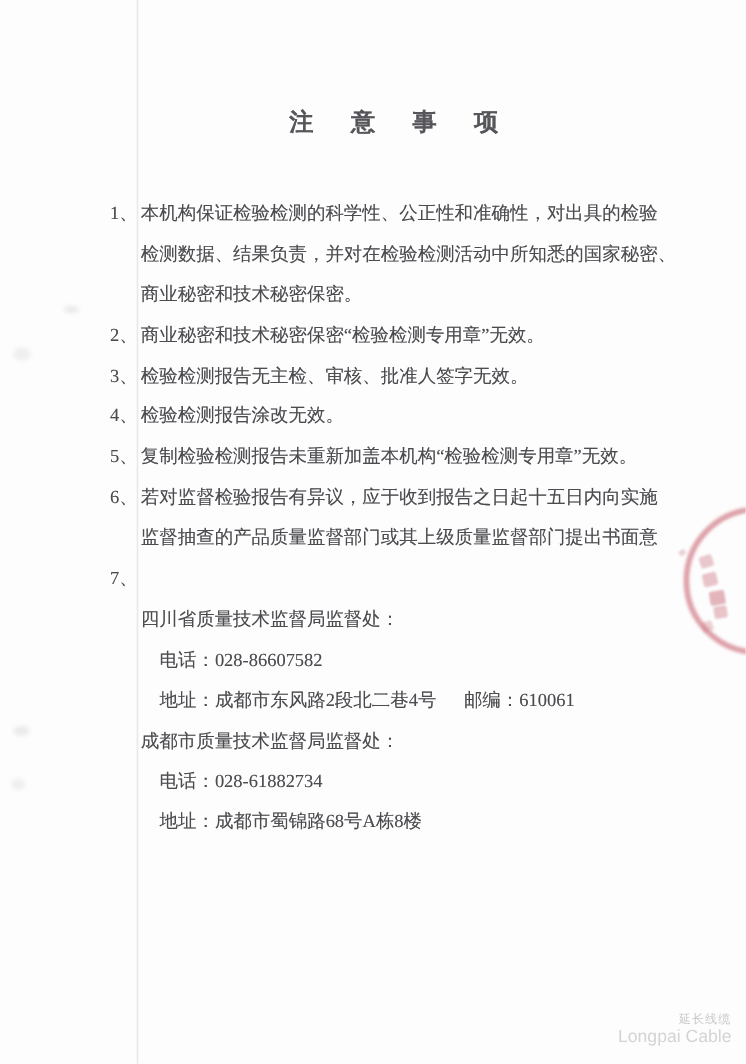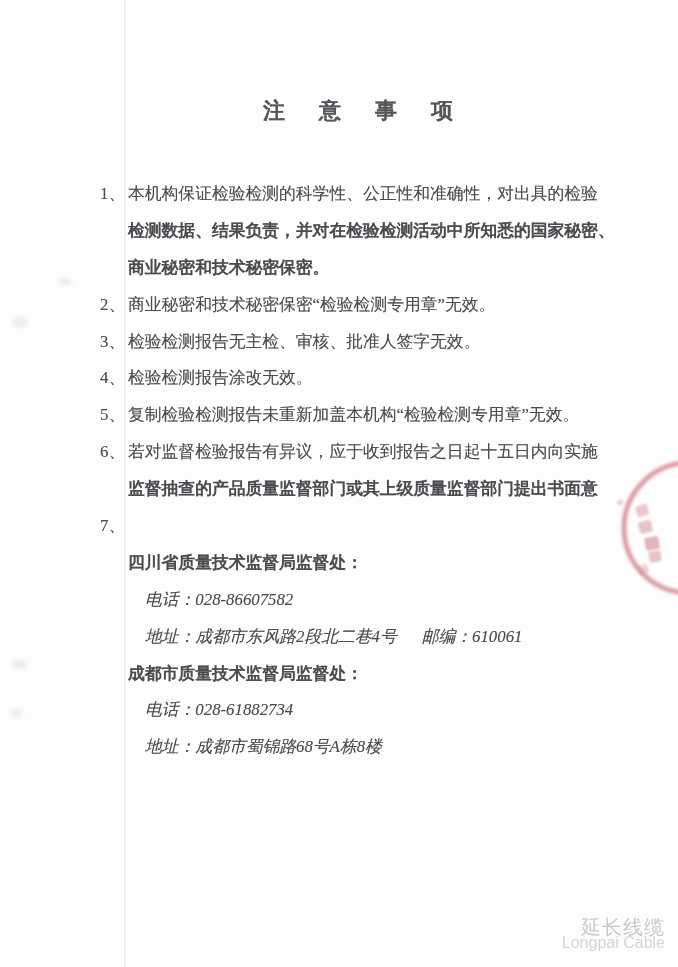--- a/index.html
+++ b/index.html
@@ -25,36 +25,36 @@
   .notice{
     position:absolute;left:100px;top:176px;right:40px;
     font-size:16.8px;color:#4c4c50;
     text-shadow:0 0 0.5px rgba(90,90,95,.45);
   }
   .line{
     height:36.9px;line-height:36.9px;
     white-space:nowrap;display:flex;align-items:center;
   }
   .line .num{flex:0 0 28px;}
-  .line.cont{padding-left:28px;font-weight:bold;}
-  .line.sub{padding-left:45px;font-style:italic;}
+  .line.cont{padding-left:28px;}
+  .line.sub{padding-left:45px;}
   .line .postal{margin-left:25px;}
   
   .stamp{
     position:absolute;left:605px;top:450px;width:73px;height:160px;
     pointer-events:none;
   }
   .stamp svg{display:block;}
   
   .watermark{
     position:absolute;right:13px;bottom:18px;text-align:right;
     font-family:"Liberation Sans", sans-serif;
   }
   .watermark .cn{
-    font-size:20px;color:#c8c8c8;letter-spacing:1px;line-height:18px;
+    font-size:11px;color:#c8c8c8;letter-spacing:1px;line-height:18px;
   }
   .watermark .en{
     font-size:16px;color:#d4d4d4;line-height:13px;
   }
   
   .smudge{
     position:absolute;border-radius:50%;
     background:#e3e3e3;filter:blur(2px);opacity:.7;
   }
   .smudge.s1{left:58px;top:278px;width:14px;height:7px;}

